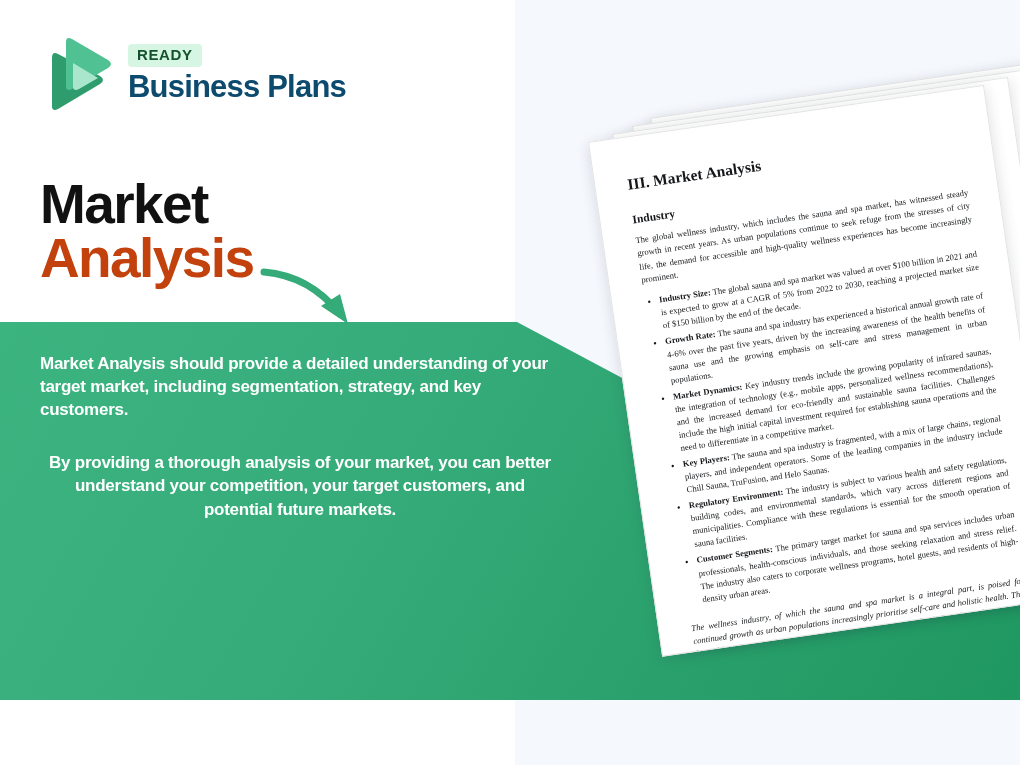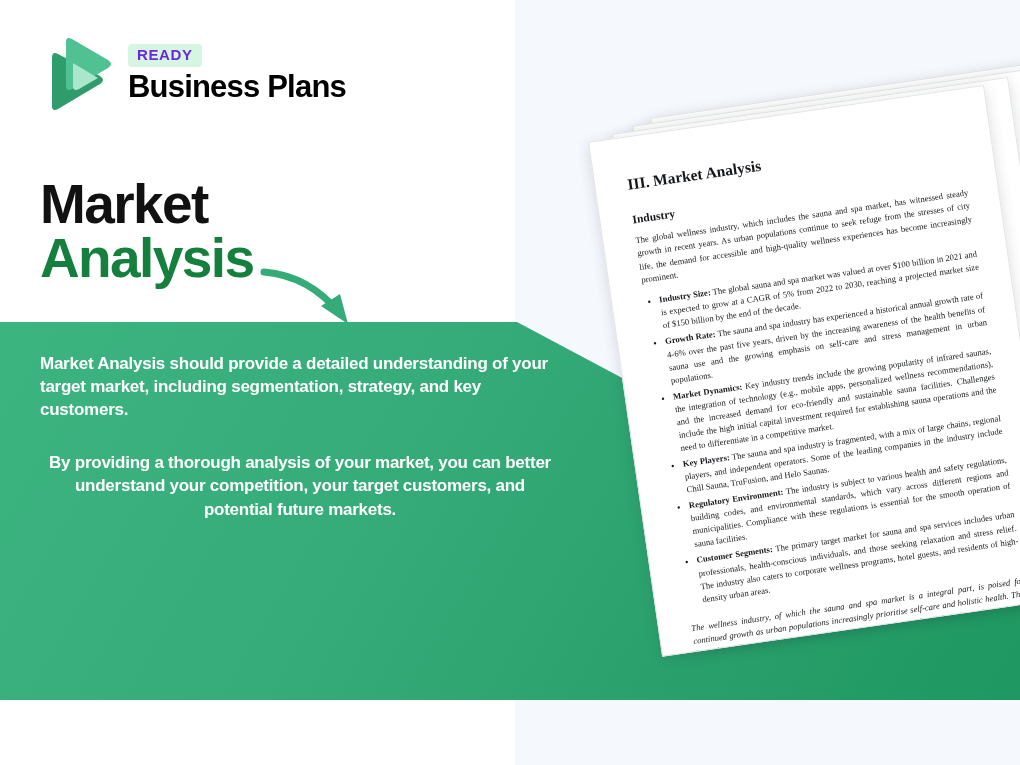--- a/index.html
+++ b/index.html
@@ -45,33 +45,33 @@
   }
   .logo-mark {
     position: relative;
     width: 72px; height: 76px;
   }
   .logo-mark svg { display: block; width: 72px; height: 76px; }
 
   .logo-text { display: flex; flex-direction: column; align-items: flex-start; gap: 2px; }
   .ready-badge {
     background: #d7f5e3;
-    color: #6d28d9;
+    color: #14532d;
     font-size: 15px;
     font-weight: 700;
     letter-spacing: 0.6px;
     padding: 3px 9px 3px 9px;
     border-radius: 4px;
     line-height: 1.1;
   }
   .brand-name {
     font-size: 31px;
     font-weight: 700;
     letter-spacing: -0.8px;
-    color: #000000;
+    color: #0c4a6e;
     line-height: 1.05;
     margin-top: 2px;
   }
 
   
   .headline {
     position: absolute;
     left: 40px; top: 178px;
     line-height: 0.98;
   }
@@ -80,21 +80,21 @@
     font-size: 55px;
     font-weight: 700;
     letter-spacing: -1.6px;
     color: #111111;
   }
   .headline .line2 {
     display: block;
     font-size: 55px;
     font-weight: 700;
     letter-spacing: -1.6px;
-    color: #15803d;
+    color: #c2410c;
   }
 
   .curve-arrow {
     position: absolute;
     left: 258px; top: 262px;
     width: 110px; height: 70px;
   }
 
   
   .panel-copy {

